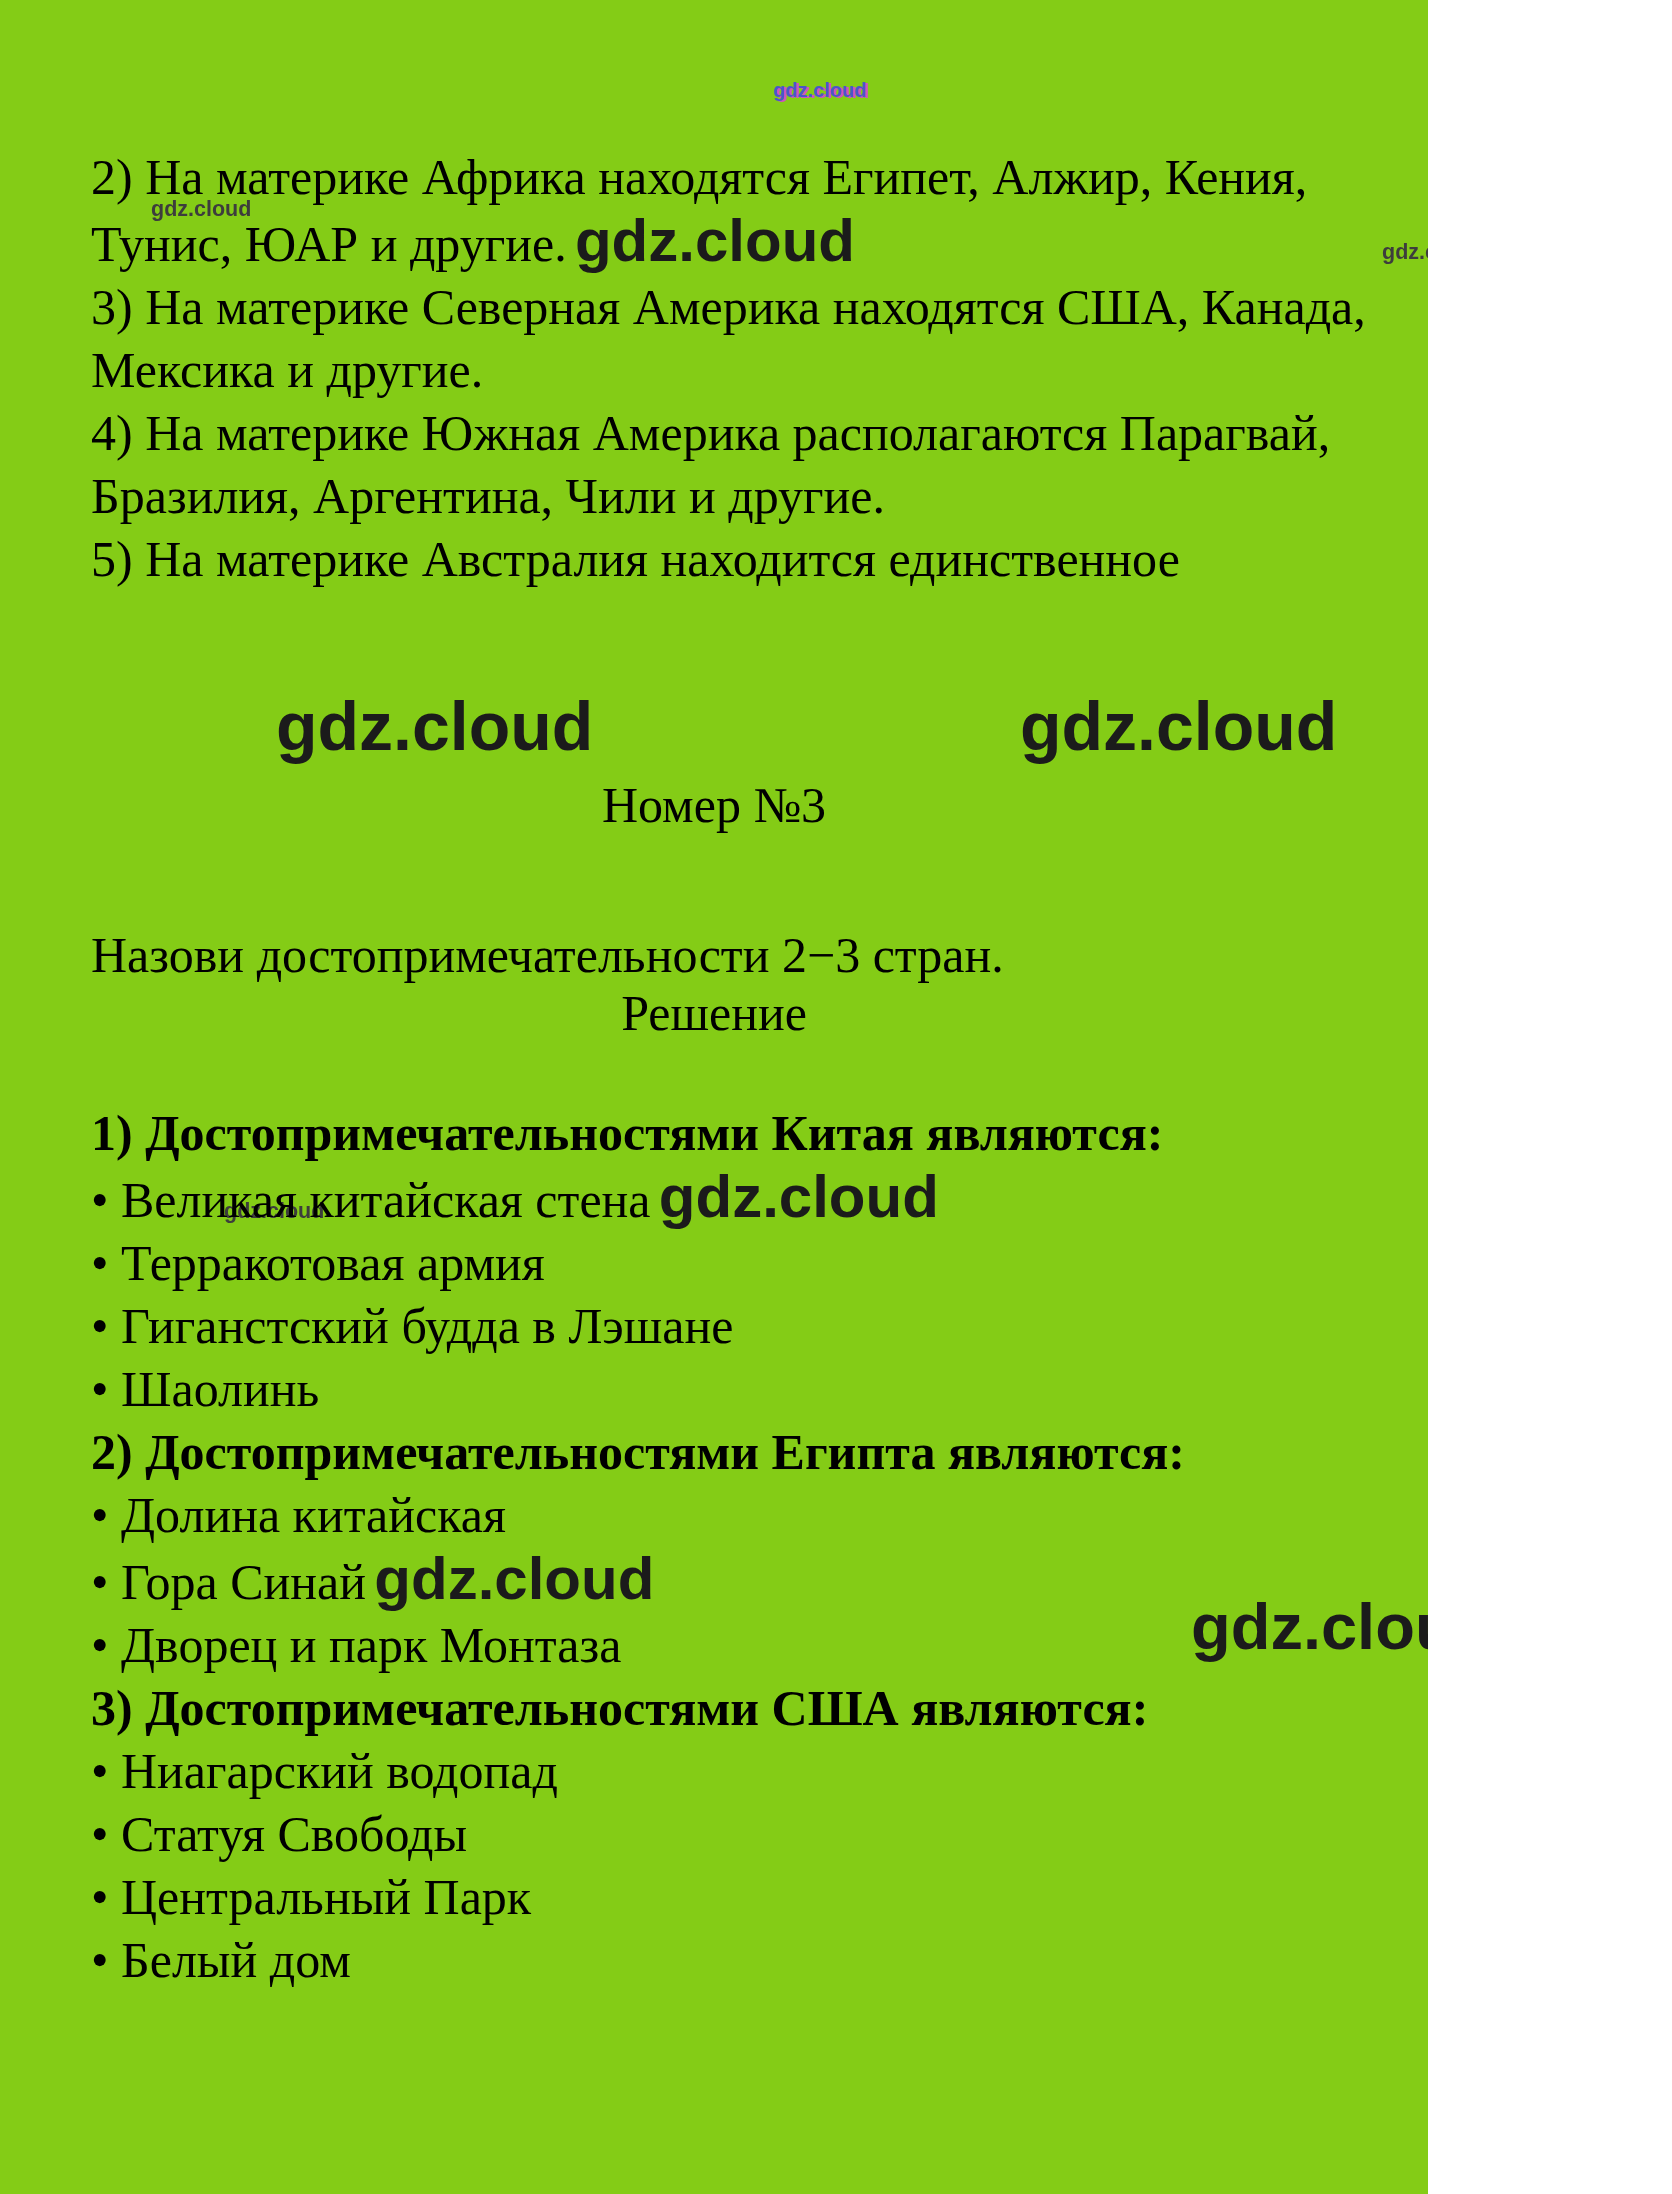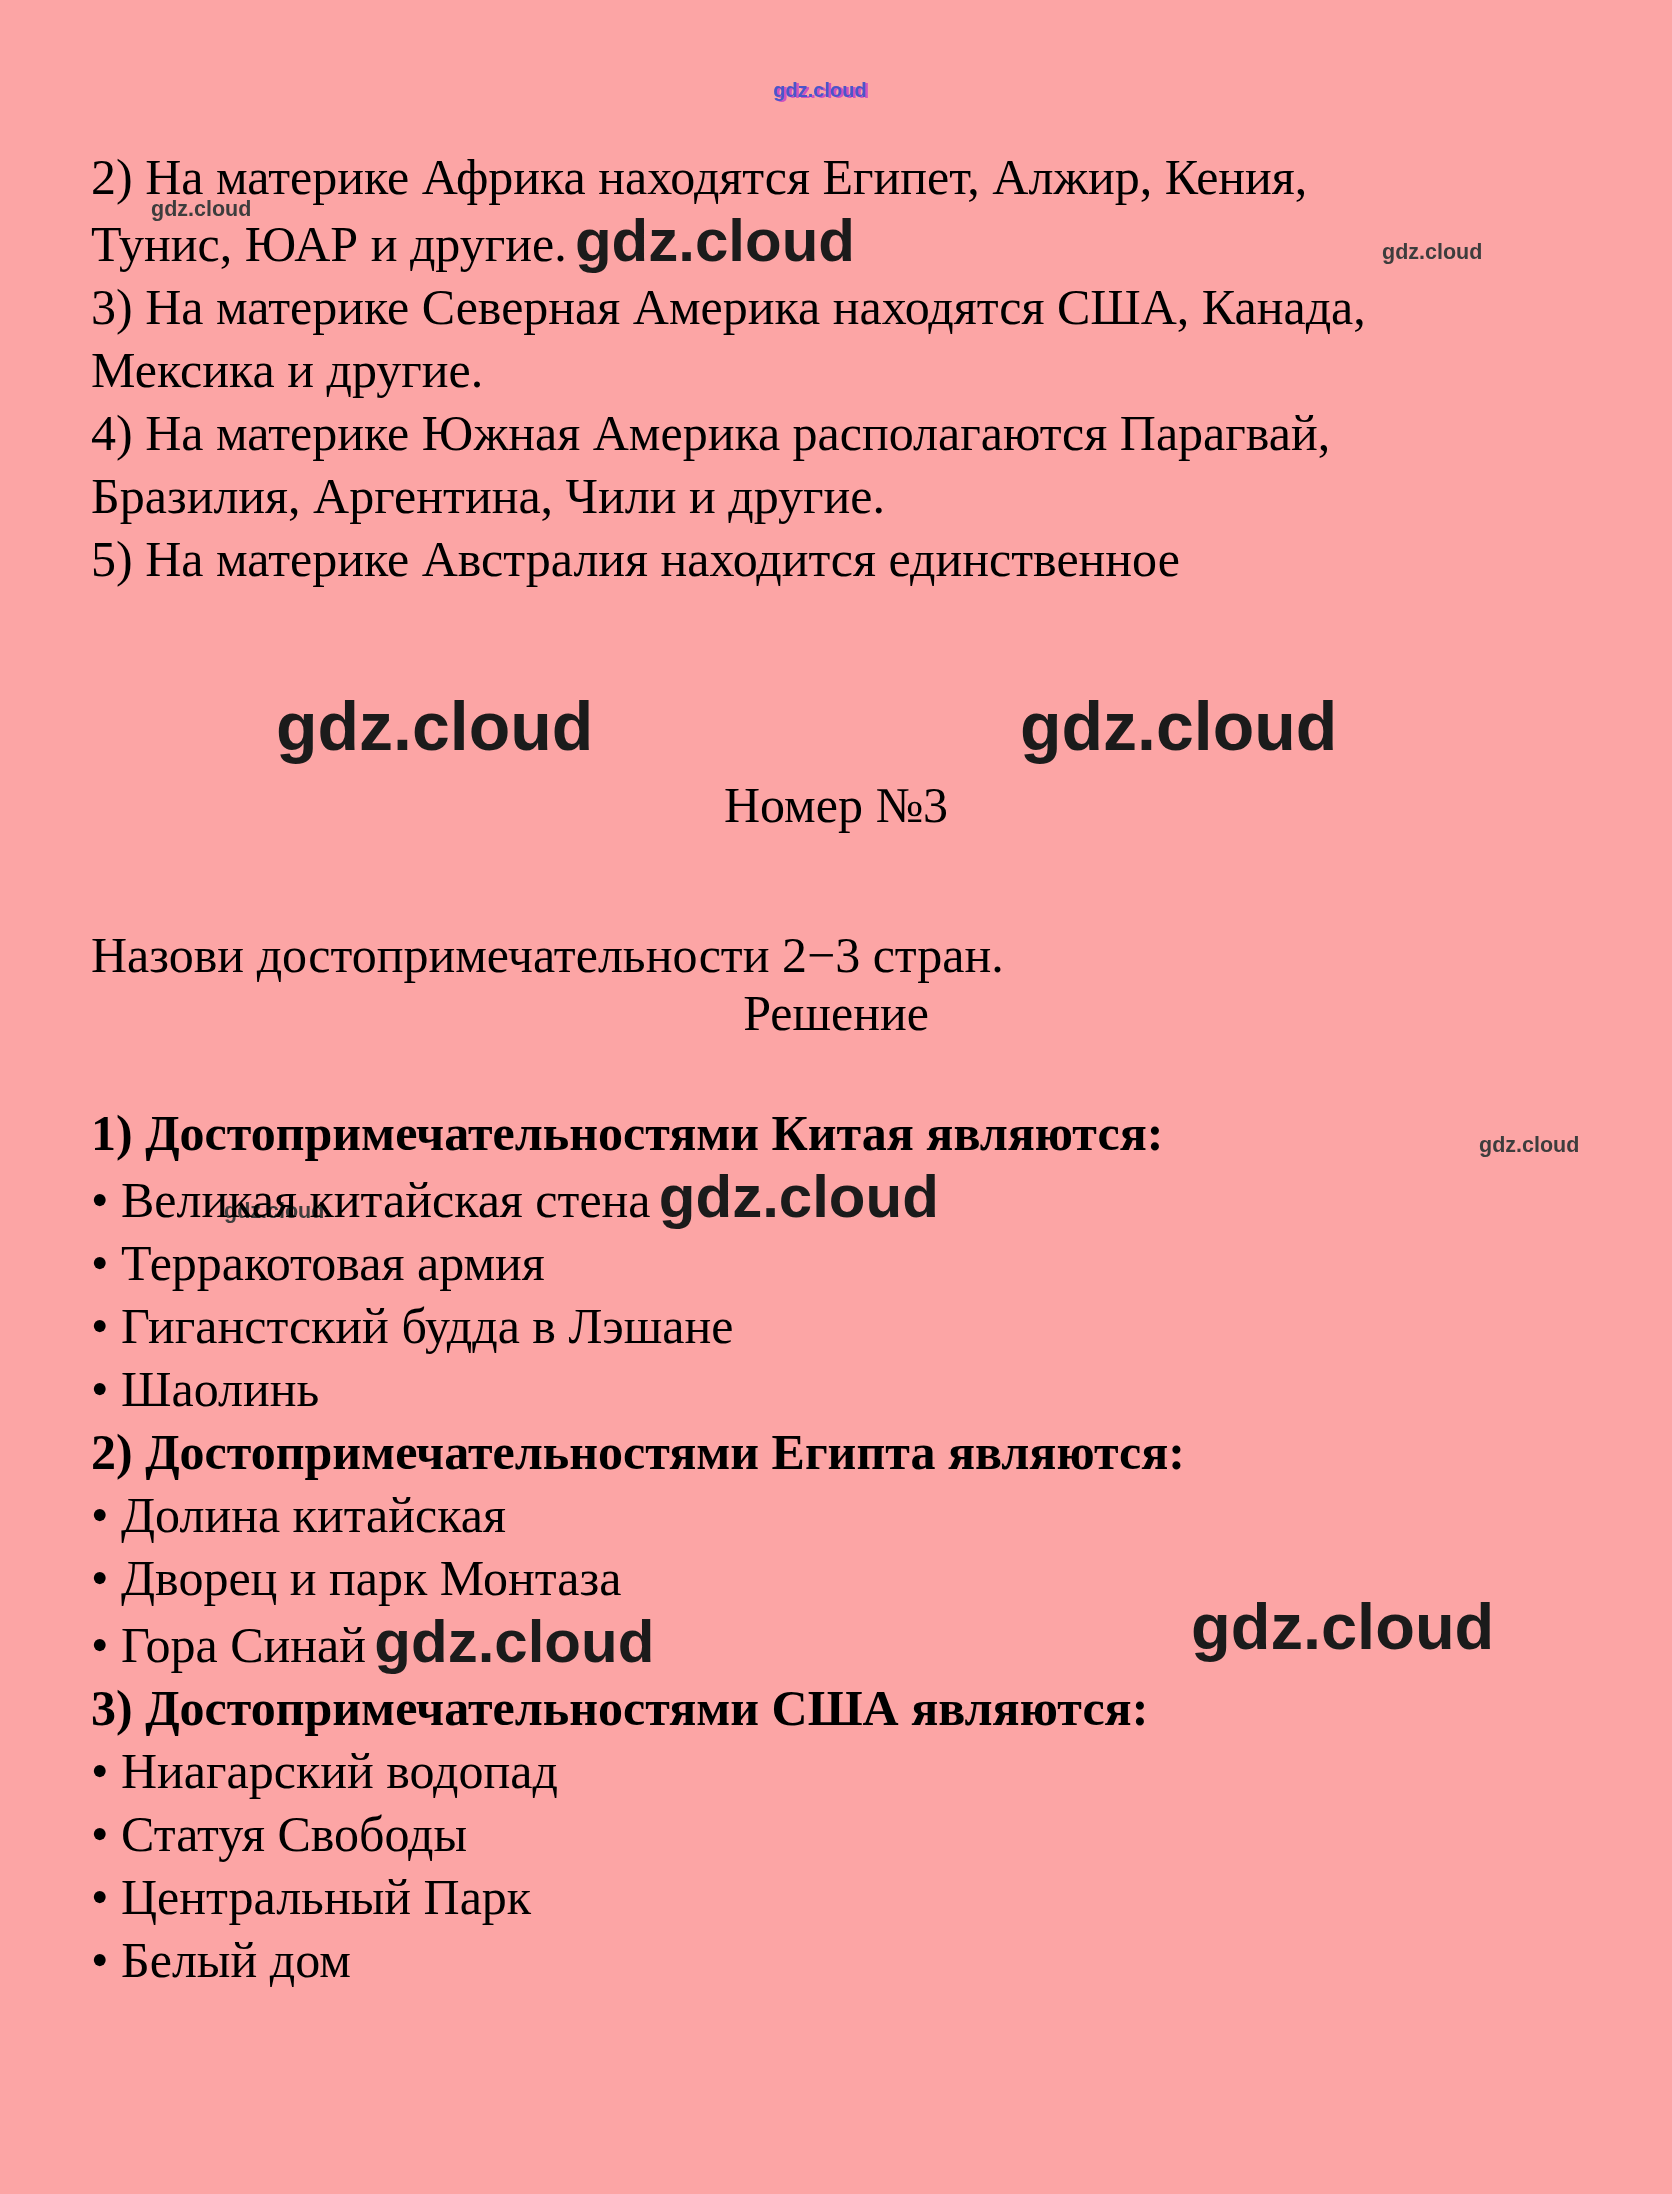--- a/index.html
+++ b/index.html
@@ -1,20 +1,20 @@
 <!DOCTYPE html>
 <html style="font-size:13.3px"><head>
 <meta charset="utf-8">
 <style>
   html, body { margin: 0; padding: 0; background: #ffffff; }
   .page {
     position: relative;
-    width: 1672px;
+    width: 1428px;
     height: 2194px;
-    background: #fca5a5;
+    background: #84cc16;
     overflow: hidden;
     font-family: "Liberation Serif", serif;
     color: #000000;
   }
   .line {
     font-size: 50px;
     line-height: 63px;
     white-space: nowrap;
   }
   .bold { font-weight: bold; }
@@ -98,22 +98,22 @@
       <div class="line bold">1) Достопримечательностями Китая являются:</div>
       <div class="line"><span>• Великая китайская стена</span><span class="wm wm-inline">gdz.cloud</span></div>
       <div class="line">• Терракотовая армия</div>
       <div class="line">• Гиганстский будда в Лэшане</div>
       <div class="line">• Шаолинь</div>
     </section>
 
     <section>
       <div class="line bold">2) Достопримечательностями Египта являются:</div>
       <div class="line">• Долина китайская</div>
+      <div class="line"><span>• Гора Синай</span><span class="wm wm-inline">gdz.cloud</span></div>
       <div class="line">• Дворец и парк Монтаза</div>
-      <div class="line"><span>• Гора Синай</span><span class="wm wm-inline">gdz.cloud</span></div>
     </section>
 
     <section>
       <div class="line bold">3) Достопримечательностями США являются:</div>
       <div class="line">• Ниагарский водопад</div>
       <div class="line">• Статуя Свободы</div>
       <div class="line">• Центральный Парк</div>
       <div class="line">• Белый дом</div>
     </section>
 

